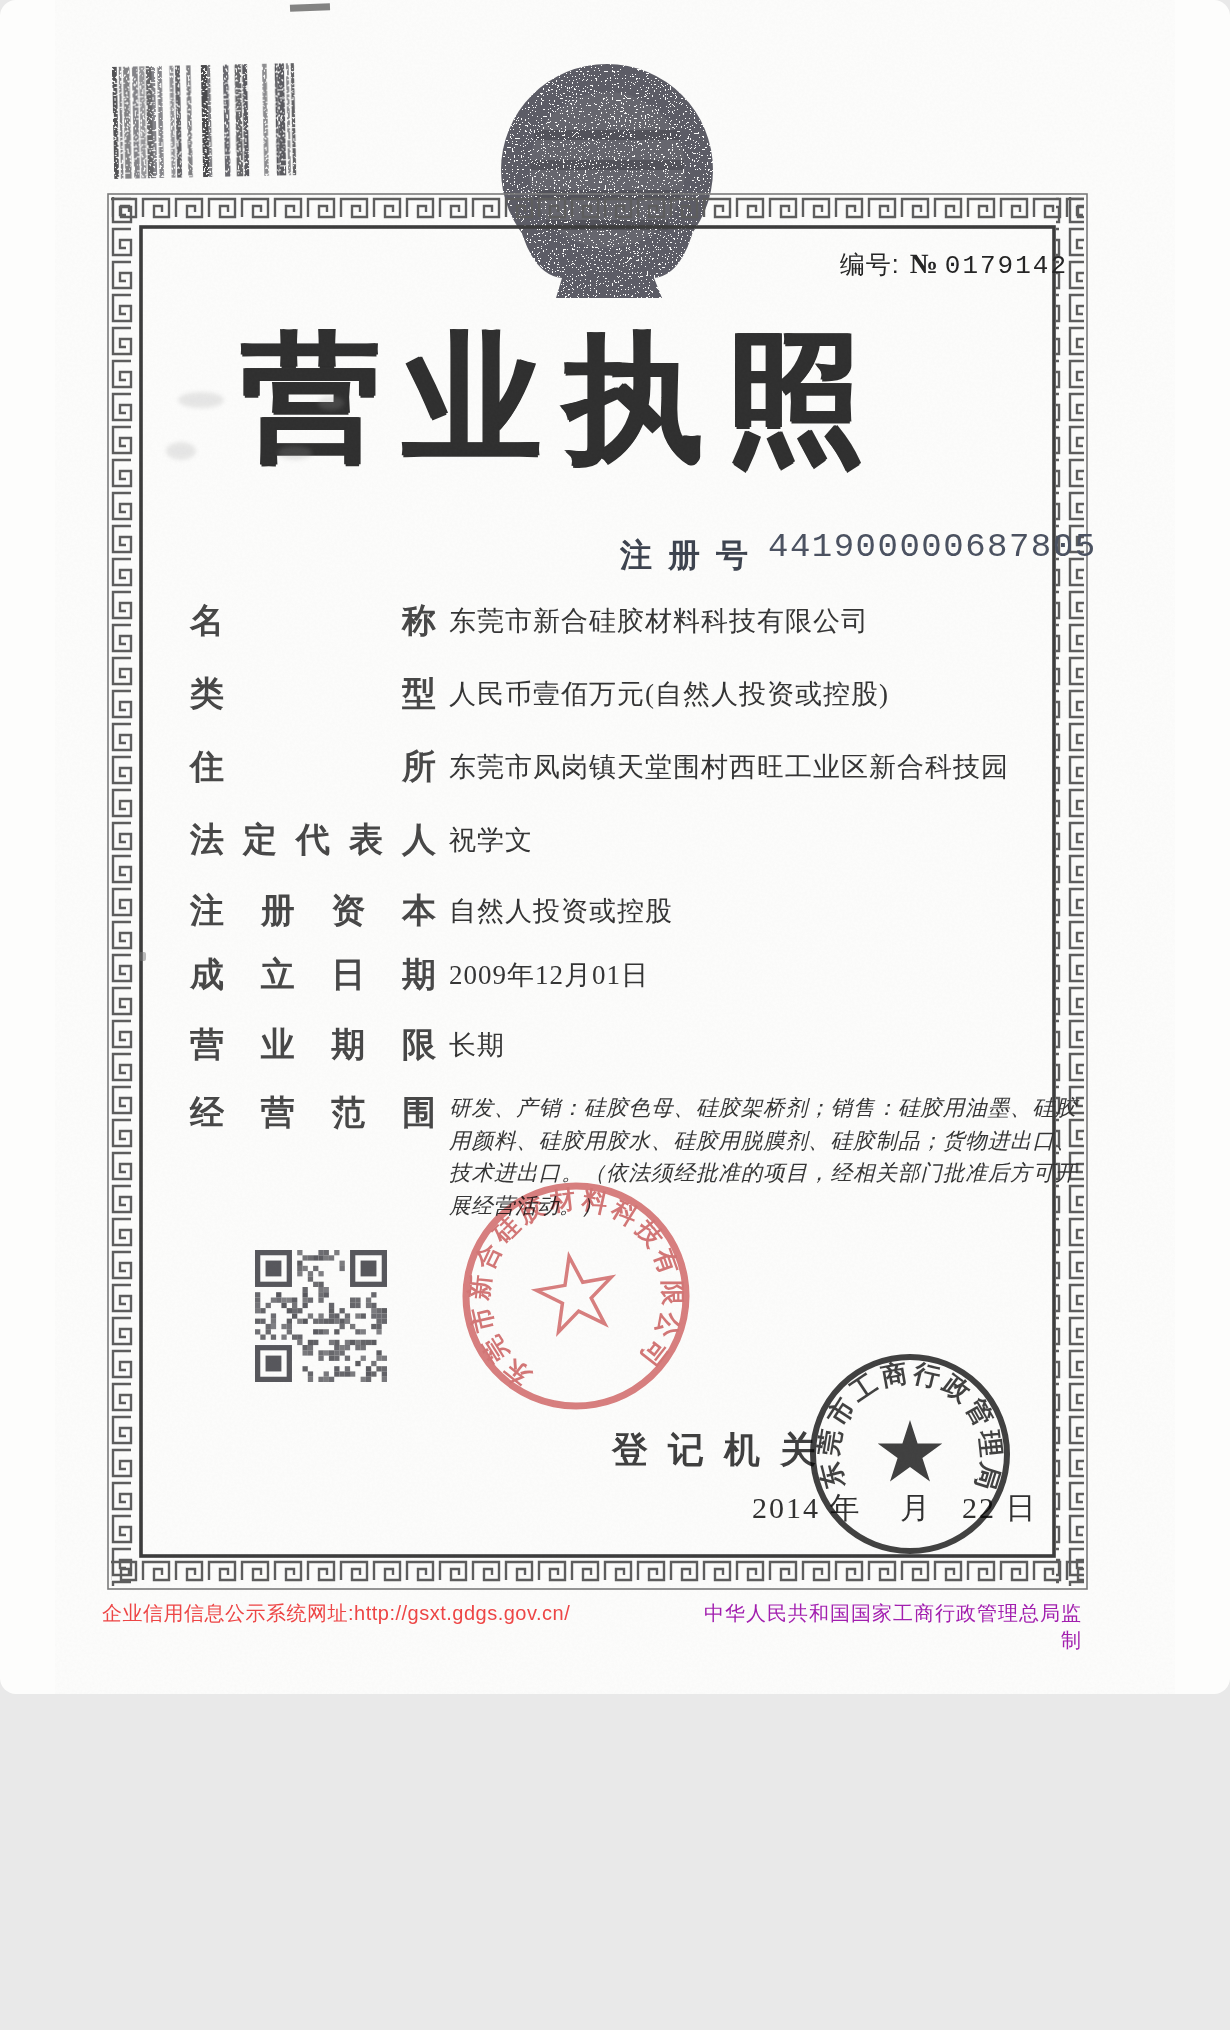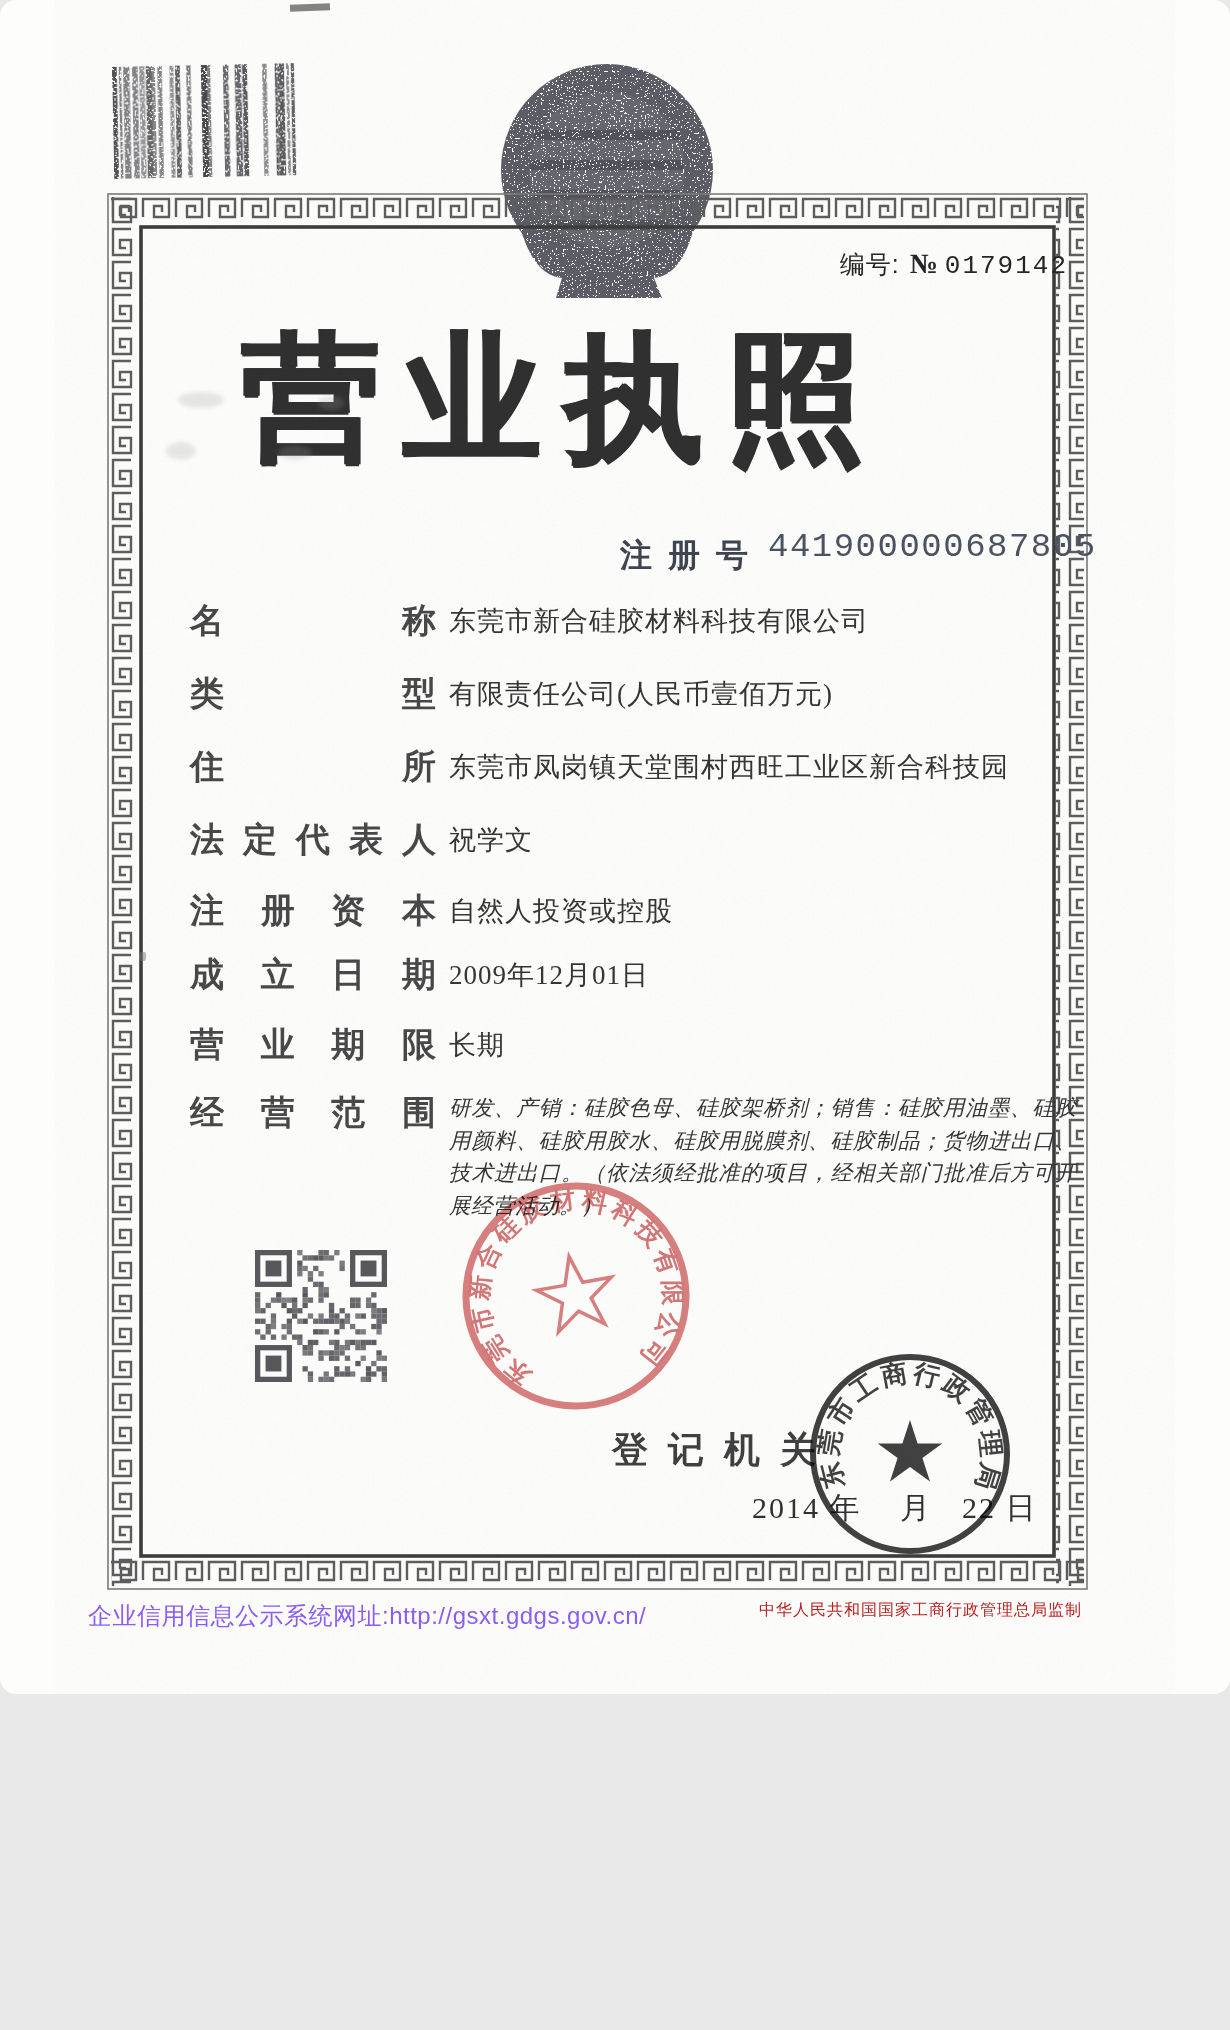--- a/index.html
+++ b/index.html
@@ -37,22 +37,22 @@
   
   .smudge{background:#9a9a9a; border-radius:50%; filter:blur(2px); opacity:.22;}
   .dot{background:#777; opacity:.5; border-radius:2px;}
   
   .qr{left:255px; top:1250px; width:132px; height:132px; opacity:.85;}
   .company-seal{left:448px; top:1168px; width:256px; height:256px; mix-blend-mode:multiply; opacity:.82;}
   .registrar-label{left:612px; top:1426px; width:204px; font-size:36px; font-weight:700; color:#2a2a2a; opacity:.9;}
   .date-line{top:1488px; font-size:30px; color:#2f2f2f; font-family:"Liberation Serif",serif; letter-spacing:2px;}
   .authority-seal{left:804px; top:1348px; width:212px; height:212px; mix-blend-mode:multiply; opacity:.92;}
   
-  .footer-left{left:88px; top:1600px; font-size:24px; color:#8b5cf6; letter-spacing:.5px;}
-  .footer-right{left:700px; top:1600px; width:382px; text-align:right; font-size:16px; color:#b91c1c; letter-spacing:1px;}
+  .footer-left{left:102px; top:1600px; font-size:20px; color:#ef4444; letter-spacing:.5px;}
+  .footer-right{left:700px; top:1600px; width:382px; text-align:right; font-size:20px; color:#a21caf; letter-spacing:1px;}
   .noise{left:55px; top:0; pointer-events:none; opacity:.35;}
 </style>
 </head>
 <body>
 
 <div class="page">
 
   <div class="abs topmark"></div>
 
   <svg class="abs barcode" id="barcode" viewBox="0 0 186 116" xmlns="http://www.w3.org/2000/svg">
@@ -159,21 +159,21 @@
         <span>名</span>
         <span>称</span>
       </div>
     <div class="fvalue">东莞市新合硅胶材料科技有限公司</div>
   </div>
   <div class="abs frow" style="top:671px;">
     <div class="flabel spread">
         <span>类</span>
         <span>型</span>
       </div>
-    <div class="fvalue">有限责任公司(人民币壹佰万元)</div>
+    <div class="fvalue">人民币壹佰万元(自然人投资或控股)</div>
   </div>
   <div class="abs frow" style="top:744px;">
     <div class="flabel spread">
         <span>住</span>
         <span>所</span>
       </div>
     <div class="fvalue">东莞市凤岗镇天堂围村西旺工业区新合科技园</div>
   </div>
   <div class="abs frow" style="top:817px;">
     <div class="flabel spread">

